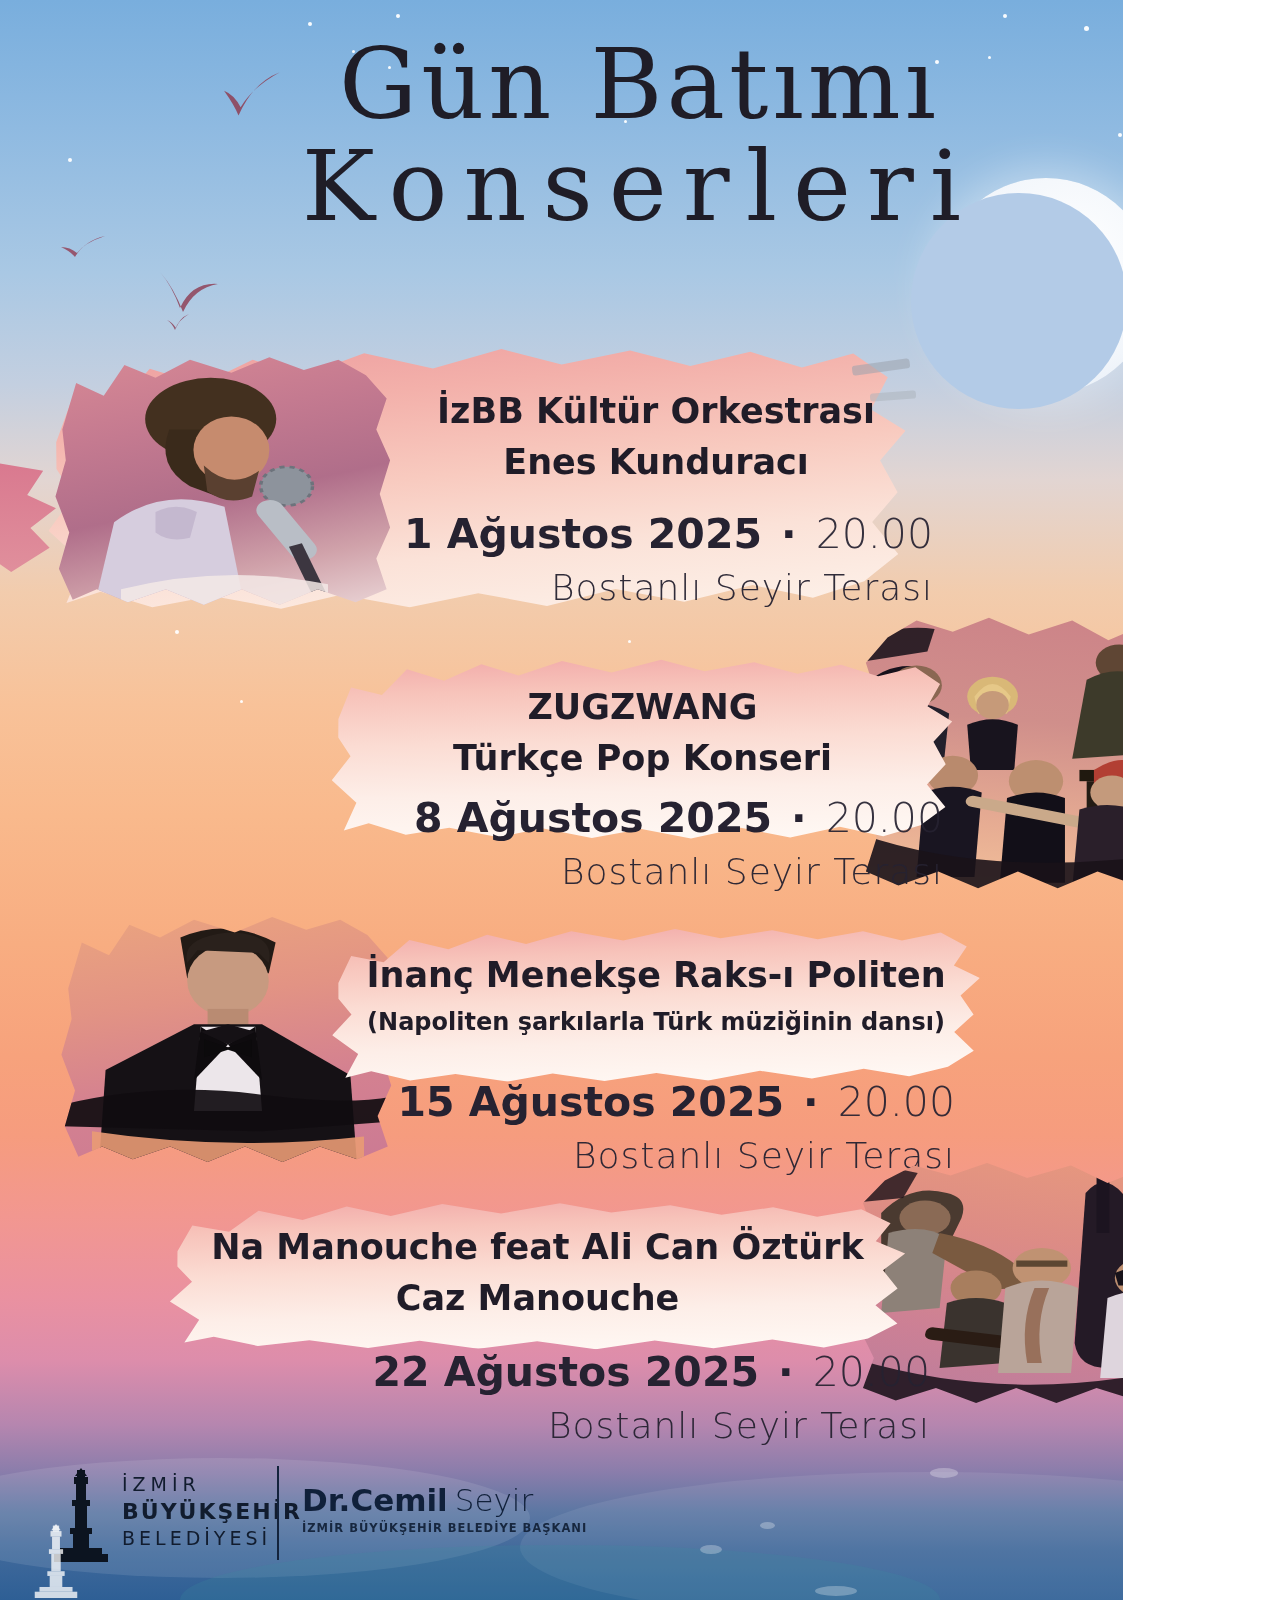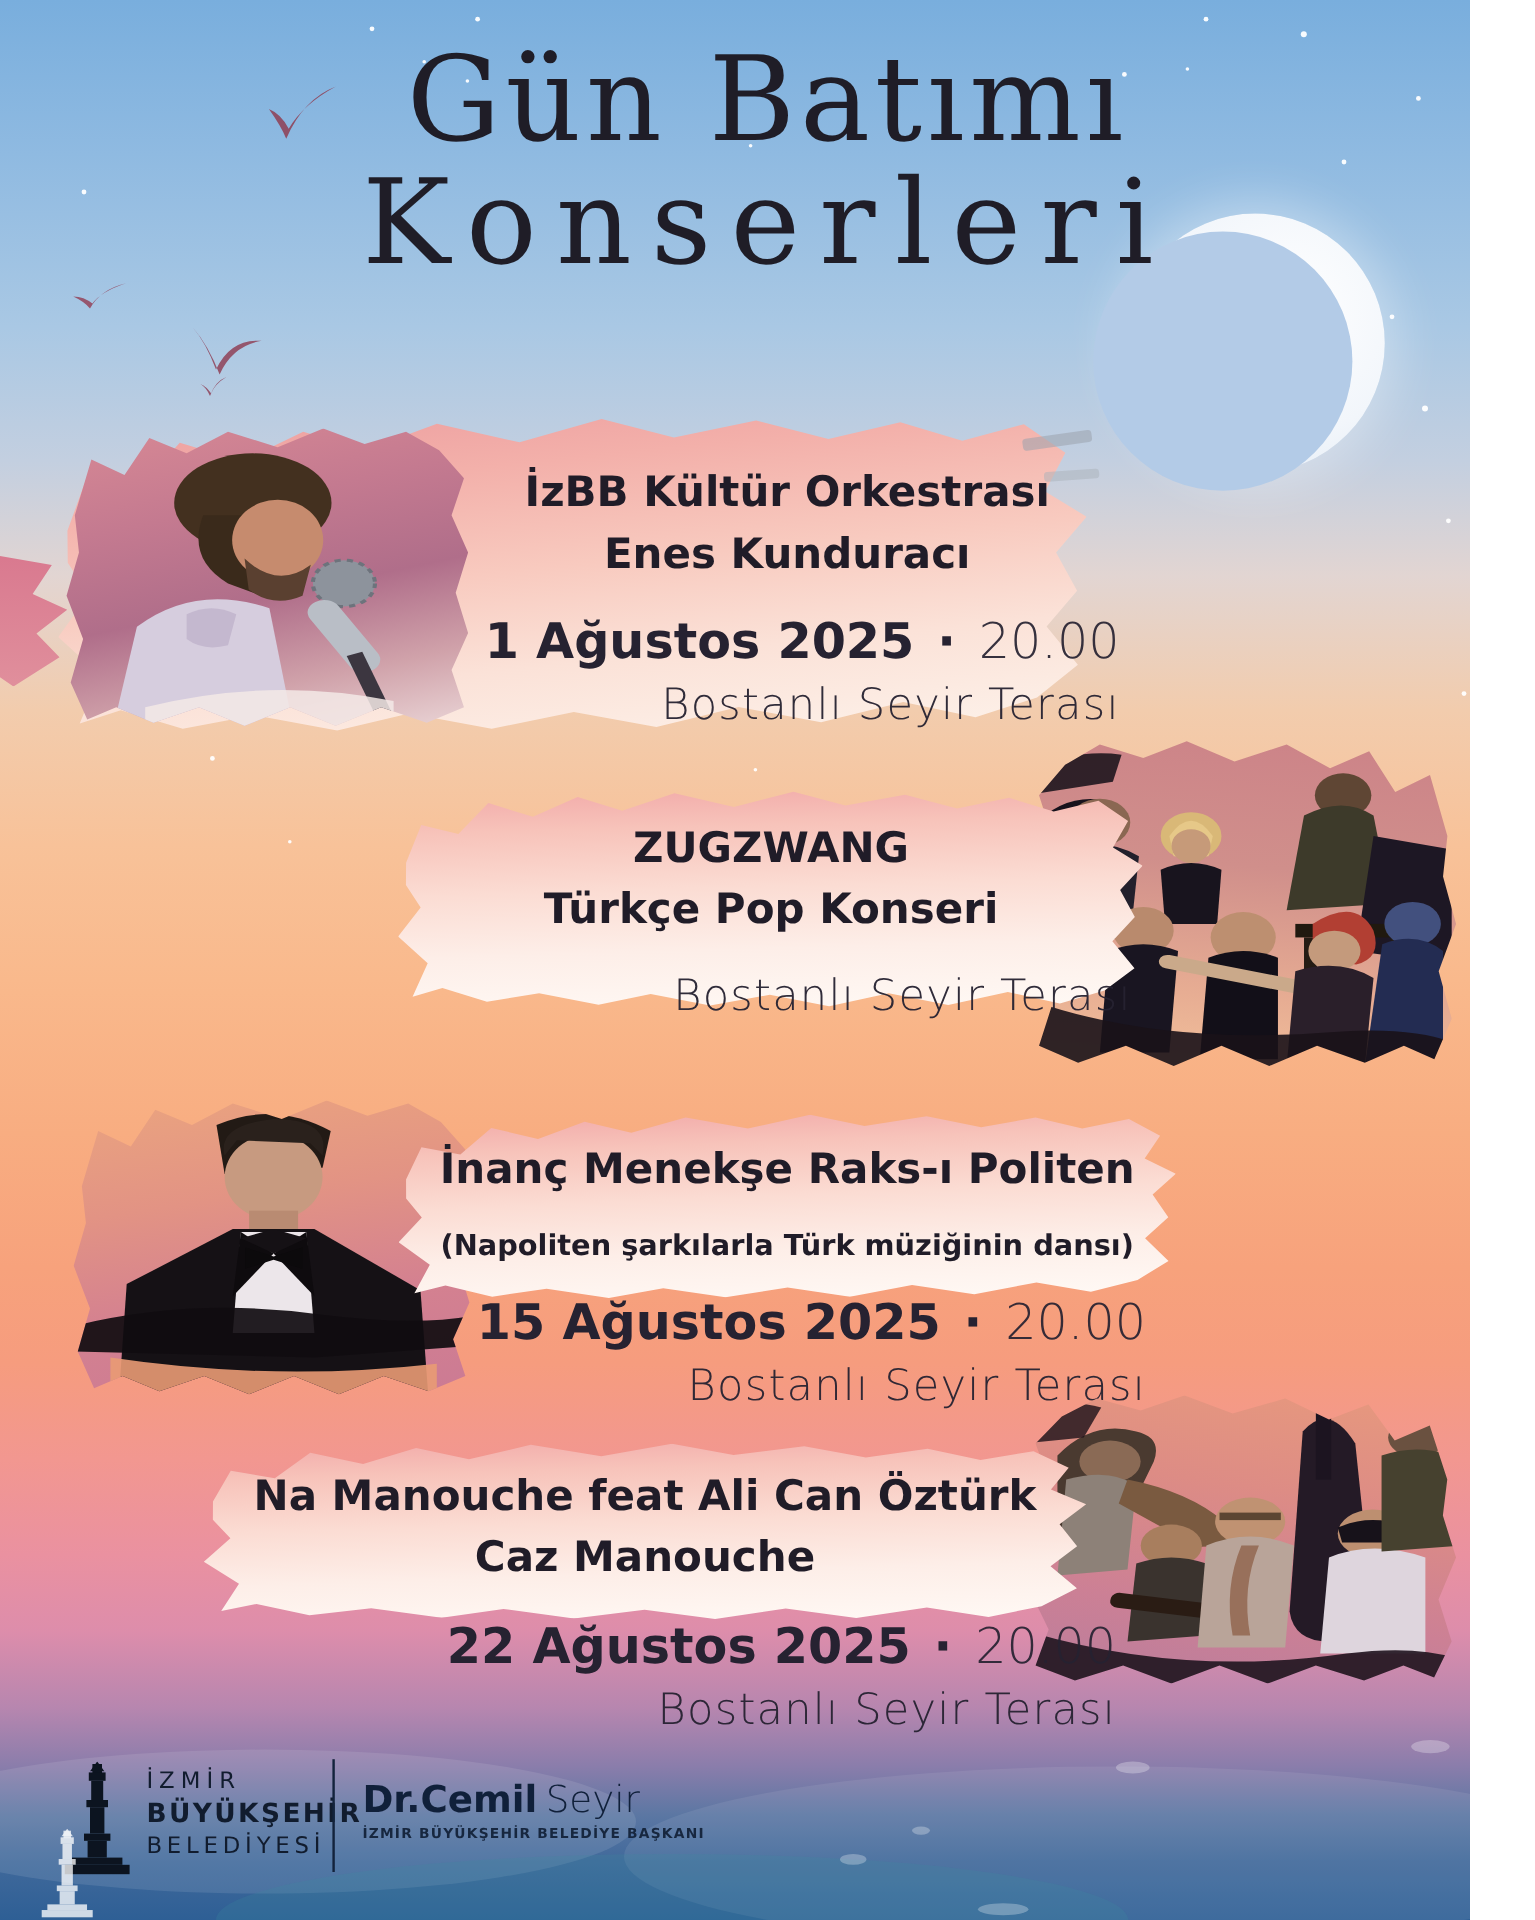--- a/index.html
+++ b/index.html
@@ -1,17 +1,17 @@
 <!DOCTYPE html>
 <html><head>
 <meta charset="utf-8">
 <style>
   html,body{margin:0;padding:0;}
   body{width:1279px;height:1600px;font-family:"DejaVu Sans","Liberation Sans",sans-serif;}
-  .poster{position:relative;width:1225px;height:1600px;overflow:hidden;
+  .poster{position:relative;width:1123px;height:1600px;overflow:hidden;
     background:linear-gradient(180deg,
       #79aedd 0%, #8fbae1 8%, #a9c8e4 17%, #c3cfe0 24%, #e2d5d2 30%,
       #f2ccad 37%, #f8c299 44%, #f9b98c 51%, #f8ad81 59%, #f7a27c 66%,
       #f69c7e 71%, #f29790 76%, #ea91a0 81%, #dd8dab 85%, #b686af 89%,
       #8a7dab 92%, #5c77a3 94.5%, #40699b 97%, #2e5f95 100%);}
   
   .star{position:absolute;background:#fff;border-radius:50%;opacity:.95;}
   .moon-wrap{position:absolute;left:938px;top:178px;width:224px;height:224px;}
   .moon-bright{position:absolute;left:0;top:0;width:216px;height:216px;border-radius:50%;
     background:radial-gradient(circle at 62% 38%,#ffffff 0%,#f2f6fb 55%,#dbe6f2 100%);
@@ -29,21 +29,21 @@
     clip-path:polygon(3% 30%,7% 12%,15% 17%,21% 5%,30% 10%,40% 3%,52% 8%,63% 2%,73% 7%,83% 3%,91% 9%,97% 18%,94% 30%,98% 42%,95% 55%,98% 68%,94% 80%,97% 92%,88% 97%,77% 92%,66% 98%,55% 92%,44% 98%,33% 92%,22% 97%,13% 92%,6% 96%,2% 84%,5% 70%,1% 56%,4% 42%);}
   .photo svg{display:block;width:100%;height:100%;}
   .streak{position:absolute;border-radius:3px;}
   
   .title{position:absolute;left:0;top:34px;width:1279px;text-align:center;
     font-family:"DejaVu Serif","Liberation Serif",serif;color:#1f1d27;line-height:1.04;}
   .title .l1{font-size:98px;letter-spacing:4px;}
   .title .l2{font-size:98px;letter-spacing:16px;}
   .c-title{position:absolute;text-align:center;color:#201c28;font-weight:800;line-height:1.45;}
   .c-title .t{font-size:35px;display:block;}
-  .c-title .sub{font-size:24px;display:block;margin-top:20px;}
+  .c-title .sub{font-size:24px;display:block;margin-top:4px;}
   .when{position:absolute;text-align:right;color:#262231;}
   .when .dateline{font-size:41px;line-height:1.0;}
   .when .d{font-weight:800;}
   .when .sep{font-weight:800;padding:0 6px;}
   .when .tm{font-weight:300;opacity:.92;}
   .when .venue{font-size:36px;font-weight:300;margin-top:12px;letter-spacing:1px;opacity:.95;}
   
   .wave{position:absolute;background:rgba(255,255,255,.10);border-radius:50%;}
   .bubble{position:absolute;background:rgba(255,255,255,.28);border-radius:50%;}
   
@@ -194,20 +194,25 @@
     </svg>
   </div>
 
   <div class="brush lighter" style="left:332px;top:656px;width:620px;height:186px;transform:rotate(0.4deg);"></div>
   <div class="c-title" style="left:360px;top:682px;width:565px;">
     <span class="t">ZUGZWANG</span>
     <span class="t">Türkçe Pop Konseri</span>
 
   </div>
   <div class="when" style="left:343px;top:798px;width:600px;">
+    <div class="dateline">
+      <span class="d">8 Ağustos 2025</span>
+      <span class="sep">·</span>
+      <span class="tm">20.00</span>
+    </div>
     <div class="venue">Bostanlı Seyir Terası</div>
   </div>
 
   <div class="photo" style="left:58px;top:912px;width:340px;height:255px;background:linear-gradient(172deg,#eba57f 0%,#e29384 35%,#d48190 65%,#cb7a94 100%);">
     <svg viewBox="0 0 100 100" preserveAspectRatio="none">
       <path d="M36,10 q14,-8 28,2 l-2,12 -24,2 z" fill="#221a15"></path>
       <ellipse cx="50" cy="27" rx="12" ry="14" fill="#c79a80"></ellipse>
       <path d="M38,20 q-2,-10 12,-12 q14,0 12,12 l-3,-4 -18,-1 z" fill="#2a211c"></path>
       <rect x="44" y="38" width="12" height="8" fill="#b98b72"></rect>
       <path d="M14,62 L40,44 L60,44 L86,64 L88,100 L12,100 Z" fill="#151115"></path>

